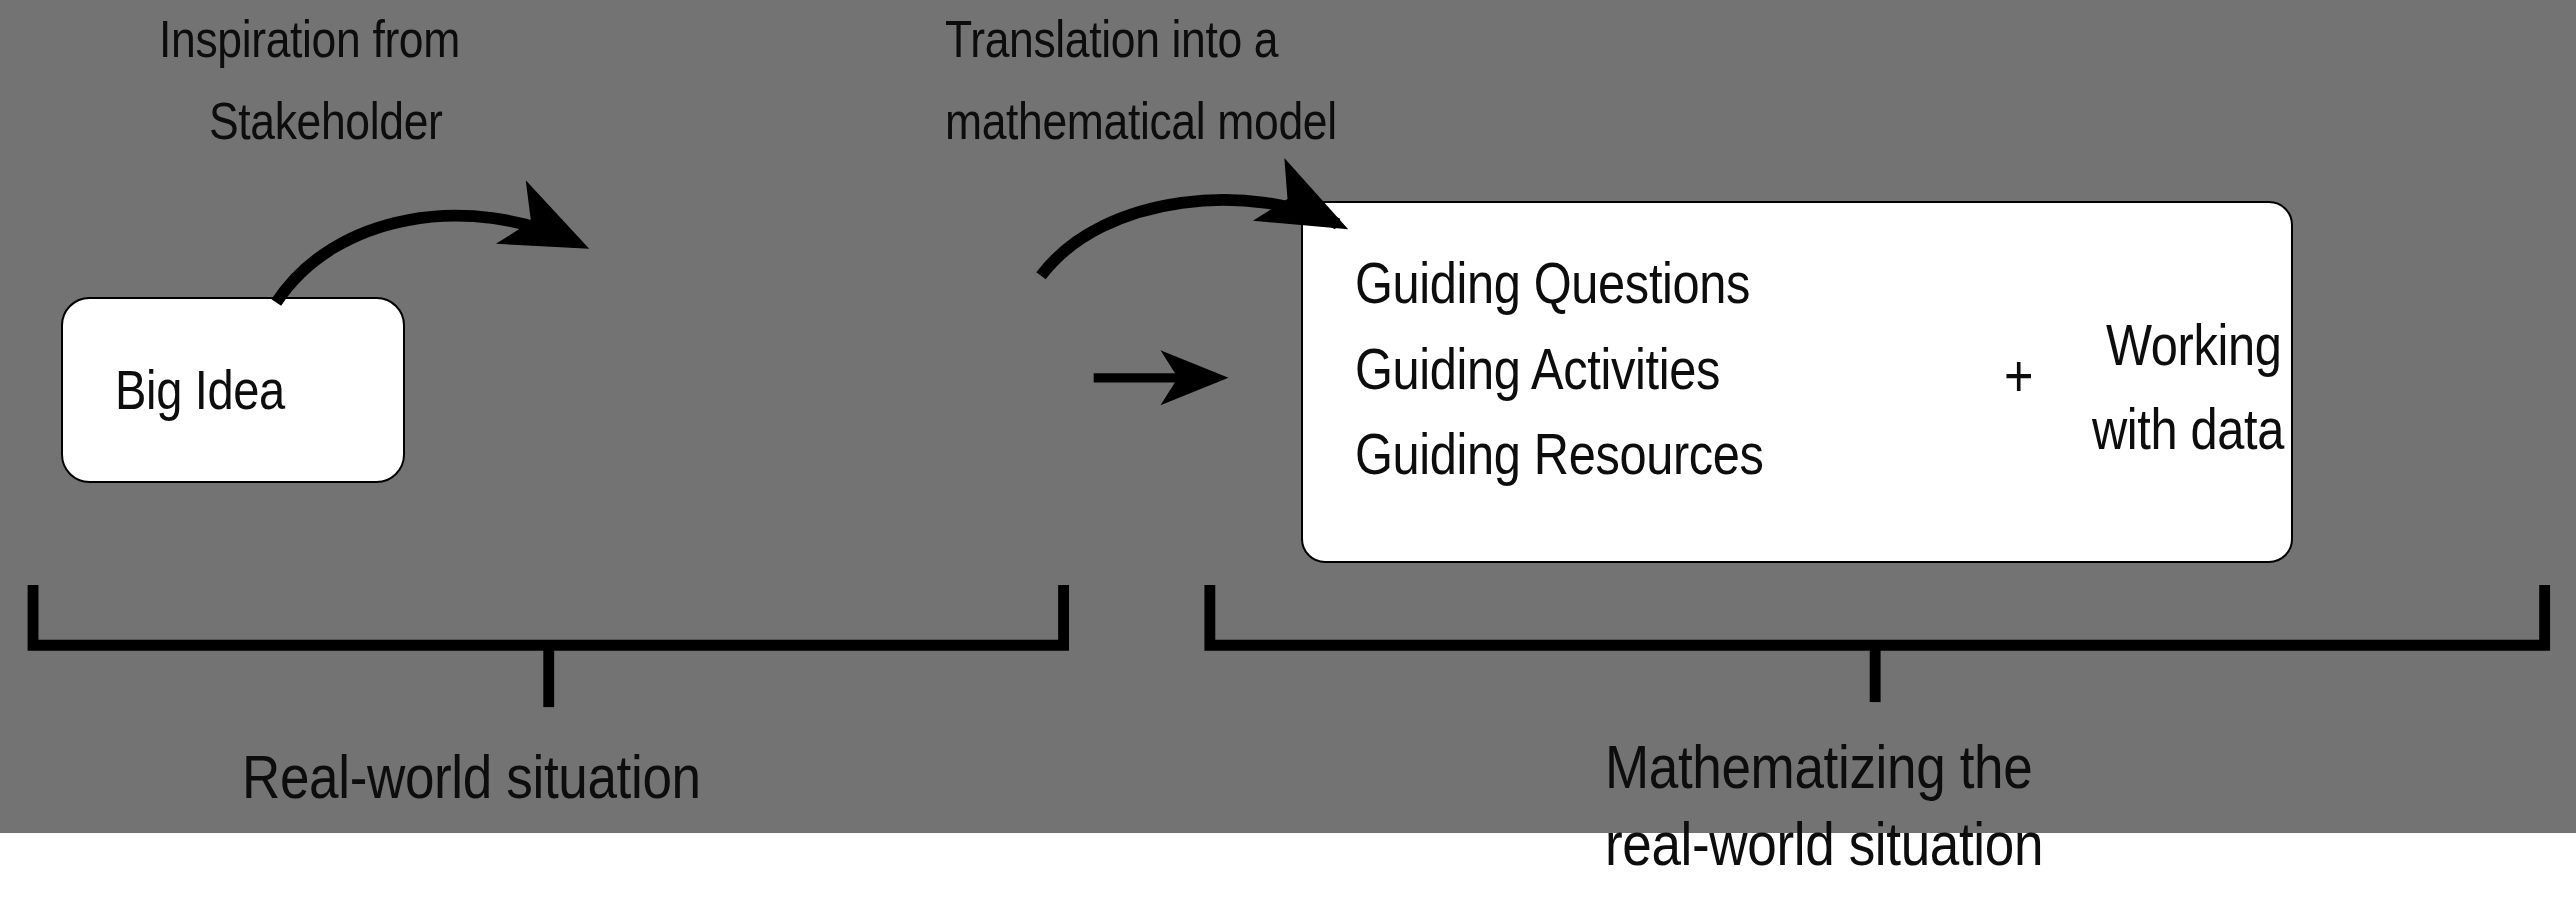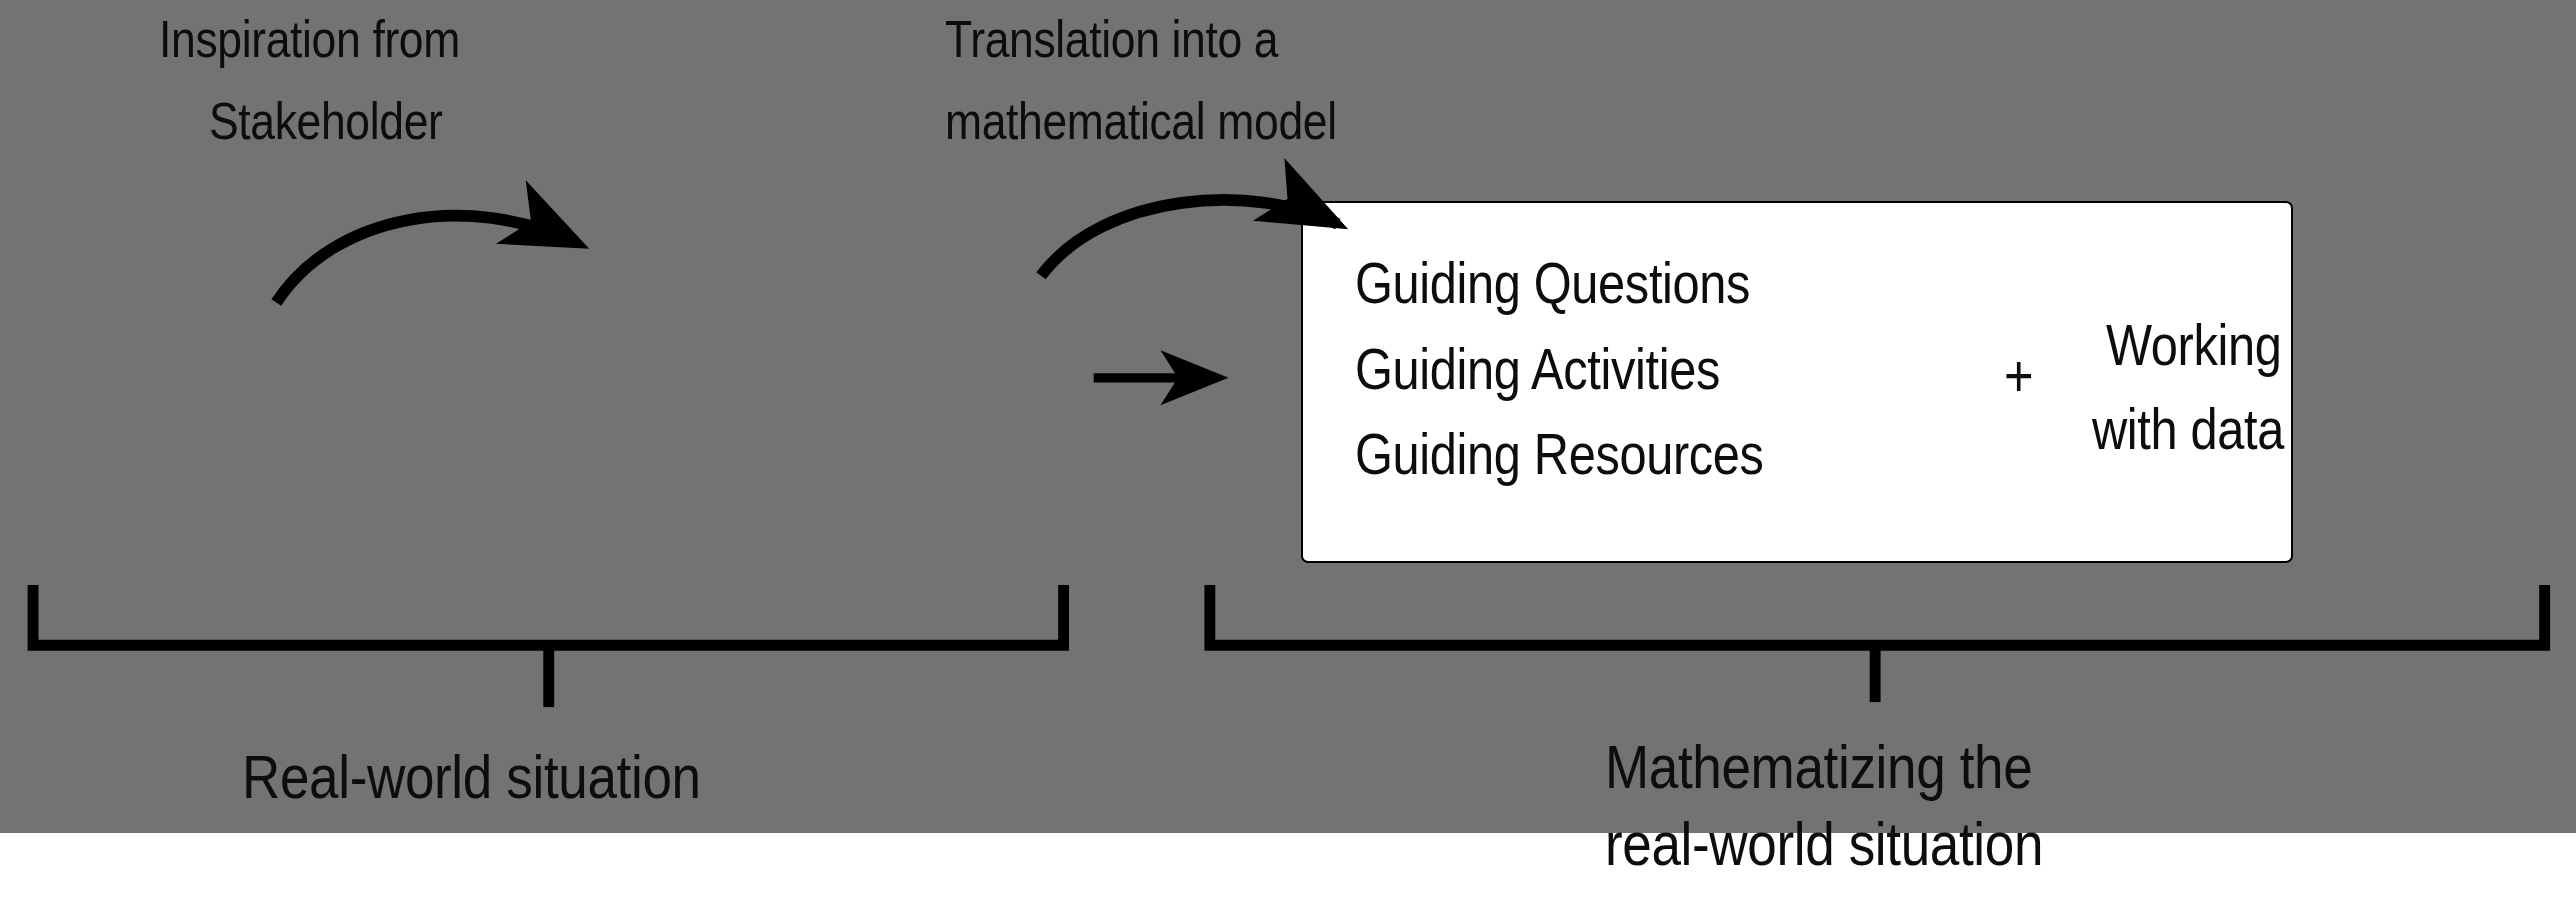--- a/index.html
+++ b/index.html
@@ -52,23 +52,26 @@
 <body>
 
 <div id="stage">
 
   <div class="txt narrow" style="left:159px; top:10px; font-size:52px;">Inspiration from</div>
   <div class="txt narrow" style="left:209px; top:92px; font-size:52px;">Stakeholder</div>
 
   <div class="txt narrow" style="left:945px; top:10px; font-size:52px;">Translation into a</div>
   <div class="txt narrow" style="left:945px; top:92px; font-size:52px;">mathematical model</div>
 
+  <div class="box" style="left:61px; top:297px; width:344px; height:186px; border-radius:28.4px; border-width:2.5px;">
+    <div class="txt narrow" style="left:52px; top:60px; font-size:55px;">Big Idea</div>
+  </div>
 
 
-  <div class="box" style="left:1301px; top:201px; width:992px; height:362px; border-radius:7px; border-width:2.5px;">
+  <div class="box" style="left:1301px; top:201px; width:992px; height:362px; border-radius:24px; border-width:2.5px;">
     <div class="txt narrow" style="left:52px; top:48px; font-size:57px;">Guiding Questions</div>
     <div class="txt narrow" style="left:52px; top:134px; font-size:57px;">Guiding Activities</div>
     <div class="txt narrow" style="left:52px; top:219px; font-size:57px;">Guiding Resources</div>
 
     <div class="txt narrow" style="left:701px; top:140px; font-size:59px;">+</div>
 
     <div class="txt narrow" style="left:803px; top:110px; font-size:57px;">Working</div>
     <div class="txt narrow" style="left:789px; top:194px; font-size:57px;">with data</div>
   </div>
 

